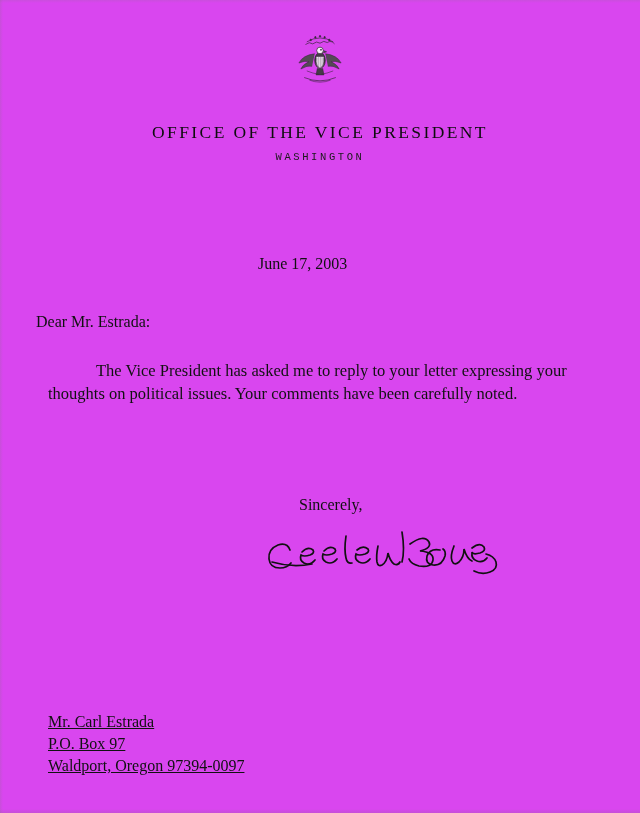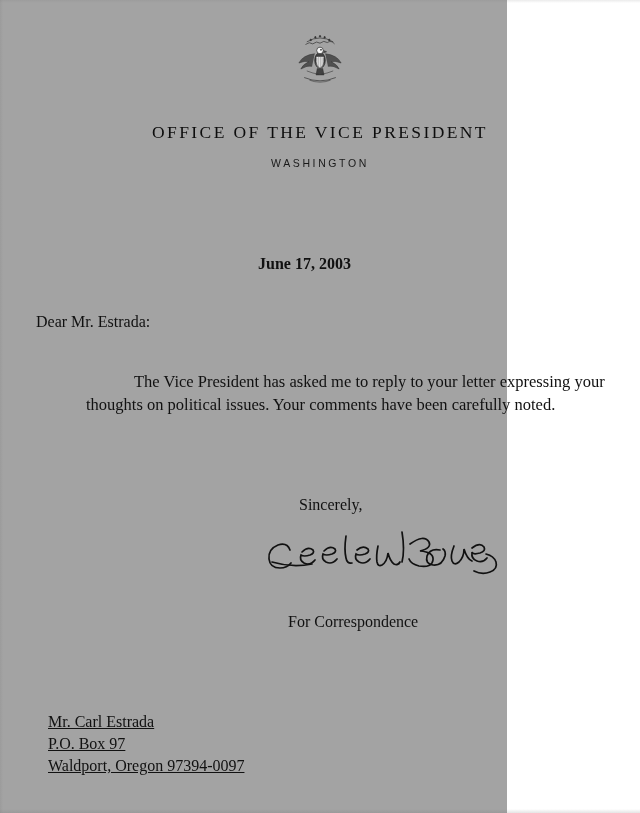--- a/index.html
+++ b/index.html
@@ -11,23 +11,23 @@
     width: 640px;
     height: 813px;
     font-family: "Liberation Serif", serif;
     color: #111111;
     position: relative;
     overflow: hidden;
   }
 
   .page {
     position: relative;
-    width: 507px;
+    width: 640px;
     height: 813px;
-    background: #a3a3a3;
+    background: #d946ef;
   }
 
   
   .seal-wrap {
     position: absolute;
     top: 30px;
     left: 0;
     width: 640px;
     text-align: center;
   }
@@ -47,54 +47,53 @@
     text-align: center;
   }
   .office-line {
     font-family: "Liberation Serif", serif;
     font-size: 17.5px;
     letter-spacing: 2.4px;
     color: #0d0d0d;
     white-space: nowrap;
   }
   .washington-line {
-    margin-top: 14px;
-    font-family: Liberation Sans, sans-serif;
+    margin-top: 8px;
+    font-family: Liberation Mono, monospace;
     font-size: 10.5px;
     letter-spacing: 2.6px;
     color: #1a1a1a;
   }
 
   
   .date {
     position: absolute;
     top: 255px;
     left: 258px;
     font-size: 16px;
-    font-weight: bold;
   }
   .salutation {
     position: absolute;
     top: 313px;
     left: 36px;
     font-size: 16px;
   }
   .para {
     position: absolute;
     left: 48px;
     width: 528px;
     font-size: 16.5px;
     line-height: 23px;
     text-align: left;
   }
   .para .indent {
     display: inline-block;
     width: 48px;
   }
-  .para1 { top: 370px; margin-left: 38px; }
+  .para1 { top: 359px; }
   .para2 { top: 438px; }
 
   .closing {
     position: absolute;
     top: 496px;
     left: 262px;
     font-size: 16px;
     margin-left: 37px;
   }
 
@@ -222,21 +221,20 @@
         <path d="M182 26 q-10 -2 -13 6 q-2 8 6 9 q9 1 12 -9 q1 -5 -2 -7"></path>
         <path d="M196 22 q-4 10 -2 15 q2 5 7 1 q5 -5 5 -13 q3 10 8 12"></path>
         <path d="M214 24 q8 -6 12 -1 q2 4 -4 6 q-7 2 -8 -1 q-1 7 5 9 q6 2 10 -3"></path>
         <path d="M228 30 q8 2 10 8 q2 7 -6 10 q-8 3 -16 -1"></path>
         <path d="M14 38 q20 6 40 2"></path>
       </g>
     </svg>
   </div>
 
   <div class="signer-block">
-    <div><span class="indent2"></span><span>For Correspondence</span></div>
   </div>
 
   <div class="recipient-block">
     <div>Mr. Carl Estrada</div>
     <div>P.O. Box 97</div>
     <div>Waldport, Oregon  97394-0097</div>
   </div>
 
 </div>
 

